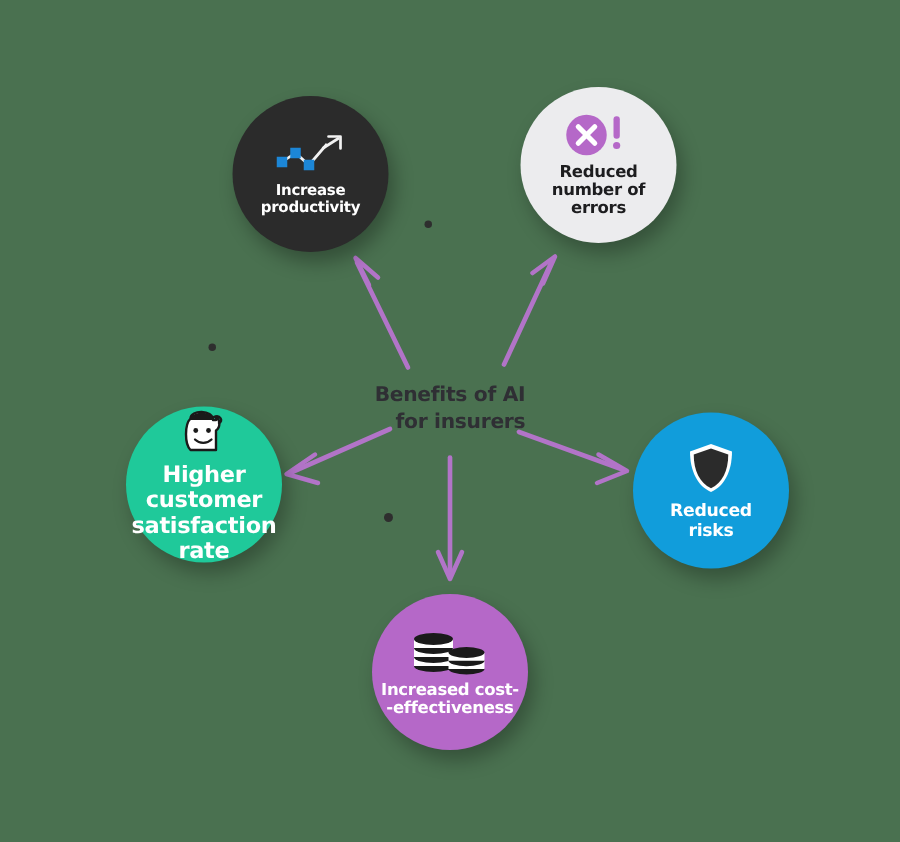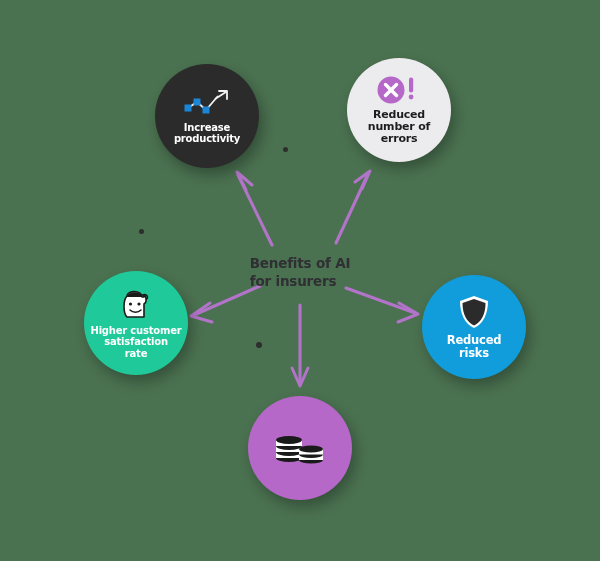--- a/index.html
+++ b/index.html
@@ -68,21 +68,21 @@
     height: 48px;
     display: flex;
     align-items: center;
     justify-content: center;
   }
   #center-hub .hub-text {
     color: #2f2f34;
     font-weight: bold;
     font-size: 13.5px;
     line-height: 1.35;
-    text-align: left;
+    text-align: right;
     white-space: pre-line;
     letter-spacing: -0.2px;
   }
   
   #node-productivity {
     left: 155px; top: 64px;
     width: 104px; height: 104px;
     background: #2b2b2b;
     color: #ffffff;
     box-shadow: 4px 7px 13px rgba(0,0,0,0.30);
@@ -96,21 +96,21 @@
     box-shadow: 4px 7px 13px rgba(0,0,0,0.28);
   }
   #node-errors .node-label { font-size: 11px; }
   #node-satisfaction {
     left: 84px; top: 271px;
     width: 104px; height: 104px;
     background: #1fc99a;
     color: #ffffff;
     box-shadow: 4px 7px 13px rgba(0,0,0,0.28);
   }
-  #node-satisfaction .node-label { font-size: 10px; }
+  #node-satisfaction .node-label { font-size: 15px; }
   #node-risks {
     left: 422px; top: 275px;
     width: 104px; height: 104px;
     background: #119ddb;
     color: #ffffff;
     box-shadow: 4px 7px 13px rgba(0,0,0,0.28);
   }
   #node-risks .node-label { font-size: 11.5px; }
   #node-cost {
     left: 248px; top: 396px;
@@ -238,15 +238,17 @@
         </g>
         <g>
           <ellipse cx="37" cy="28" rx="12" ry="3.6" fill="#1a1a1a"></ellipse>
           <rect x="25" y="22.5" width="24" height="5.5" fill="#ffffff"></rect>
           <ellipse cx="37" cy="22.5" rx="12" ry="3.6" fill="#1a1a1a"></ellipse>
           <rect x="25" y="17" width="24" height="5.5" fill="#ffffff"></rect>
           <ellipse cx="37" cy="17" rx="12" ry="3.6" fill="#1a1a1a"></ellipse>
         </g>
       </svg>
     </span>
+    <span class="node-label">Increased cost-
+-effectiveness</span>
   </div>
 
 </div>
 
 </body></html>

